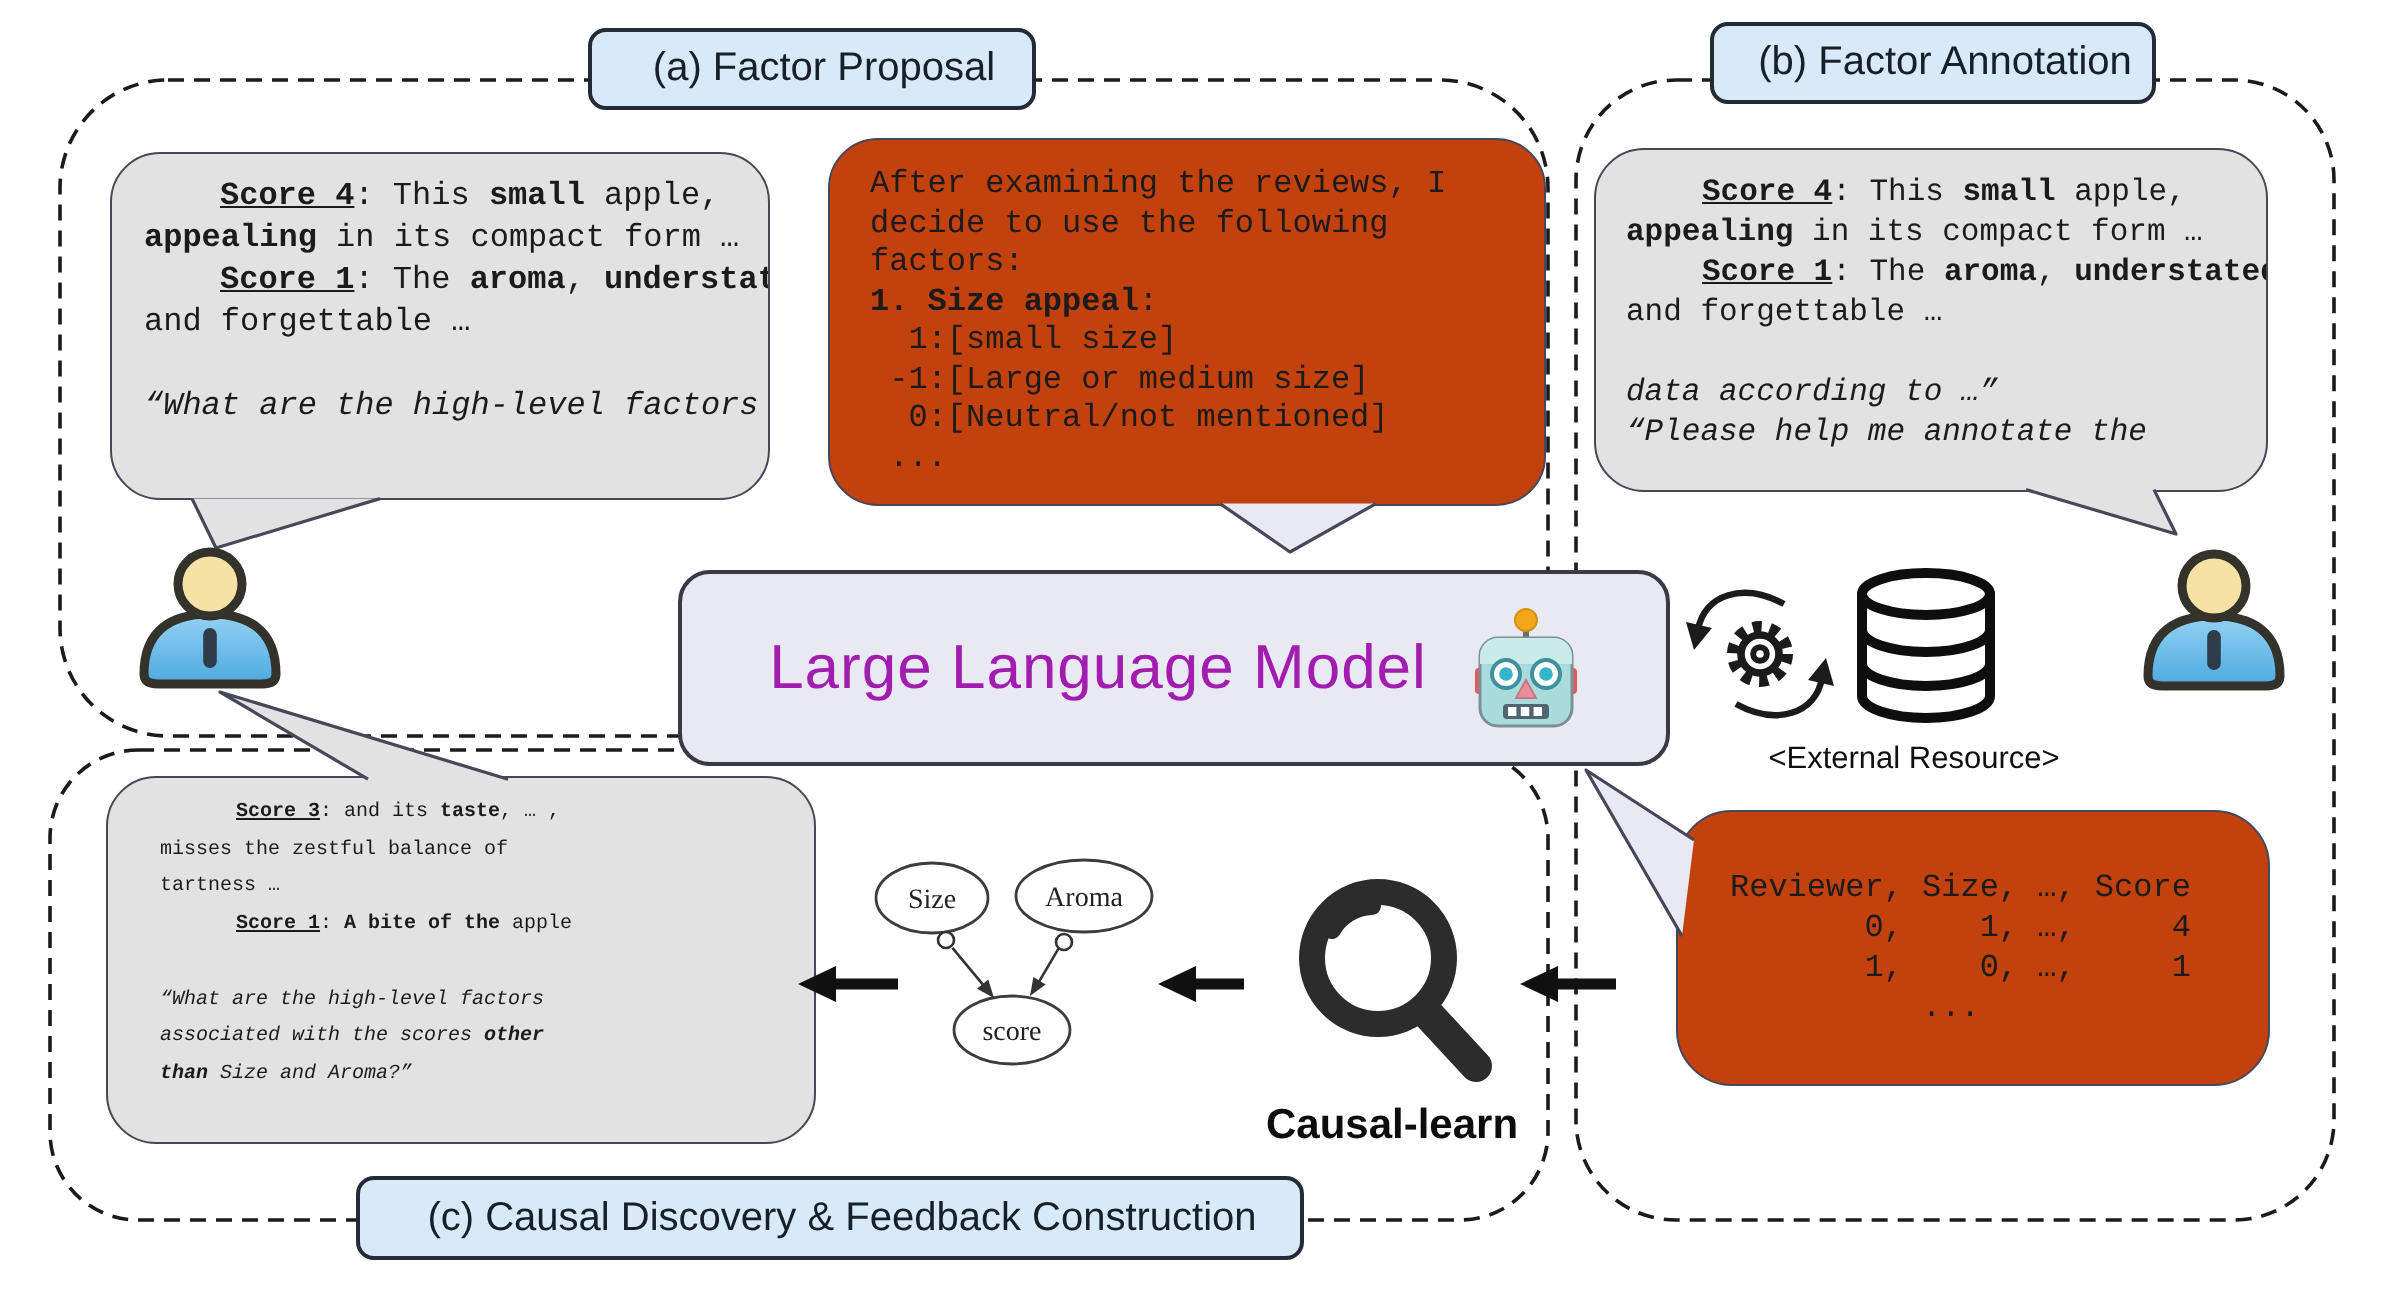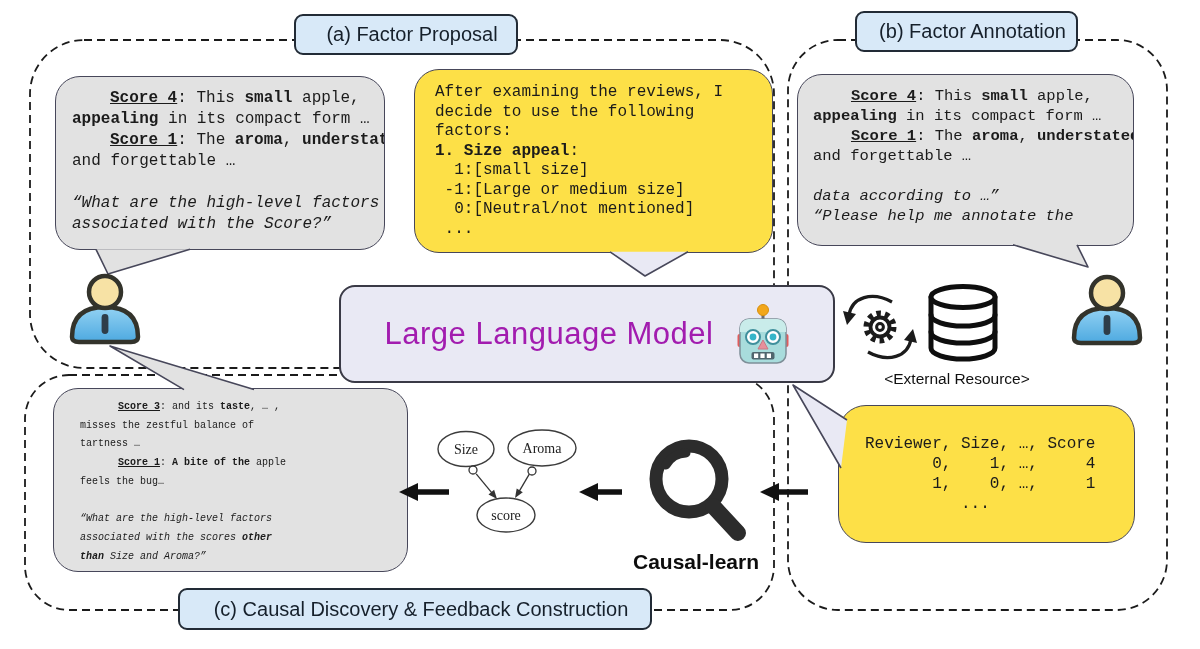--- a/index.html
+++ b/index.html
@@ -6,21 +6,21 @@
   .canvas{position:relative;width:1200px;height:649px;background:#ffffff;overflow:hidden;
           font-family:"Liberation Sans",sans-serif;}
   svg.layer{position:absolute;left:0;top:0;}
   .bg{z-index:1;}
   .tails{z-index:4;pointer-events:none;}
   .top{z-index:5;}
   .bubble{position:absolute;box-sizing:border-box;border:1.6px solid #47475a;color:#1b1b1b;
           font-family:"Liberation Mono","DejaVu Sans Mono",monospace;z-index:3;overflow:hidden;}
   .bubble .line{white-space:pre;}
   .gray{background:#e2e2e2;border-radius:25px;}
-  .lav{background:#fde047;border-radius:25px;}
+  .lav{background:#c2410c;border-radius:25px;}
   .b{font-weight:bold;}
   .i{font-style:italic;}
   .u{text-decoration:underline;margin-left:38px;}
   .plabel{position:absolute;background:#d8e9f8;border:2px solid #222b36;border-radius:9px;
           display:flex;align-items:center;justify-content:center;font-size:20px;color:#16202b;
           z-index:6;box-sizing:border-box;padding-left:12px;}
   .llmbox{position:absolute;left:339px;top:285px;width:496px;height:98px;background:#e9e9f4;
           border:2px solid #3a3a46;border-radius:16px;display:flex;align-items:center;
           justify-content:center;gap:24px;z-index:3;box-sizing:border-box;}
   .llmtitle{font-size:31px;color:#a21caf;letter-spacing:.5px;}
@@ -36,21 +36,20 @@
     <rect x="788" y="40" width="379" height="570" rx="50" fill="none" stroke="#1b1b1b" stroke-width="1.8" stroke-dasharray="8 5"></rect>
   </svg>
 
   <div class="bubble gray" style="left:55px;top:76px;width:330px;height:174px;padding:11px 8px 0 16px;font-size:16px;line-height:21px;">
       <div class="line"><span class="b u">Score 4</span><span>: This </span><span class="b">small</span><span> apple,</span></div>
       <div class="line"><span class="b">appealing</span><span> in its compact form …</span></div>
       <div class="line"><span class="b u">Score 1</span><span>: The </span><span class="b">aroma</span><span>, </span><span class="b">understated</span></div>
       <div class="line"><span>and forgettable …</span></div>
       <div class="line">&nbsp;</div>
       <div class="line"><span class="i">“What are the high-level factors</span></div>
-      <div class="line"><span class="i">associated with the Score?”</span></div>
     </div>
 
   <div class="bubble lav" style="left:414px;top:69px;width:359px;height:184px;padding:13px 8px 0 20px;font-size:16px;line-height:19.5px;">
       <div class="line"><span>After examining the reviews, I</span></div>
       <div class="line"><span>decide to use the following</span></div>
       <div class="line"><span>factors:</span></div>
       <div class="line"><span class="b">1. Size appeal</span><span>:</span></div>
       <div class="line"><span>  1:[small size]</span></div>
       <div class="line"><span> -1:[Large or medium size]</span></div>
       <div class="line"><span>  0:[Neutral/not mentioned]</span></div>
@@ -65,21 +64,20 @@
       <div class="line">&nbsp;</div>
       <div class="line"><span class="i">data according to …”</span></div>
       <div class="line"><span class="i">“Please help me annotate the</span></div>
     </div>
 
   <div class="bubble gray" style="left:53px;top:388px;width:355px;height:184px;padding:9px 6px 0 26px;font-size:10px;line-height:18.7px;">
       <div class="line"><span class="b u">Score 3</span><span>: and its </span><span class="b">taste</span><span>, … ,</span></div>
       <div class="line"><span>misses the zestful balance of</span></div>
       <div class="line"><span>tartness …</span></div>
       <div class="line"><span class="b u">Score 1</span><span>: </span><span class="b">A bite of the</span><span> apple</span></div>
-      <div class="line"><span>feels the bug…</span></div>
       <div class="line">&nbsp;</div>
       <div class="line"><span class="i">“What are the high-level factors</span></div>
       <div class="line"><span class="i">associated with the scores </span><span class="b i">other</span></div>
       <div class="line"><span class="b i">than</span><span class="i"> Size and Aroma?”</span></div>
     </div>
 
   <div class="bubble lav" style="left:838px;top:405px;width:297px;height:138px;padding:28px 20px 0 26px;font-size:16px;line-height:20px;border-radius:28px;">
       <div class="line">Reviewer, Size, …, Score</div>
       <div class="line">       0,    1, …,     4</div>
       <div class="line">       1,    0, …,     1</div>

